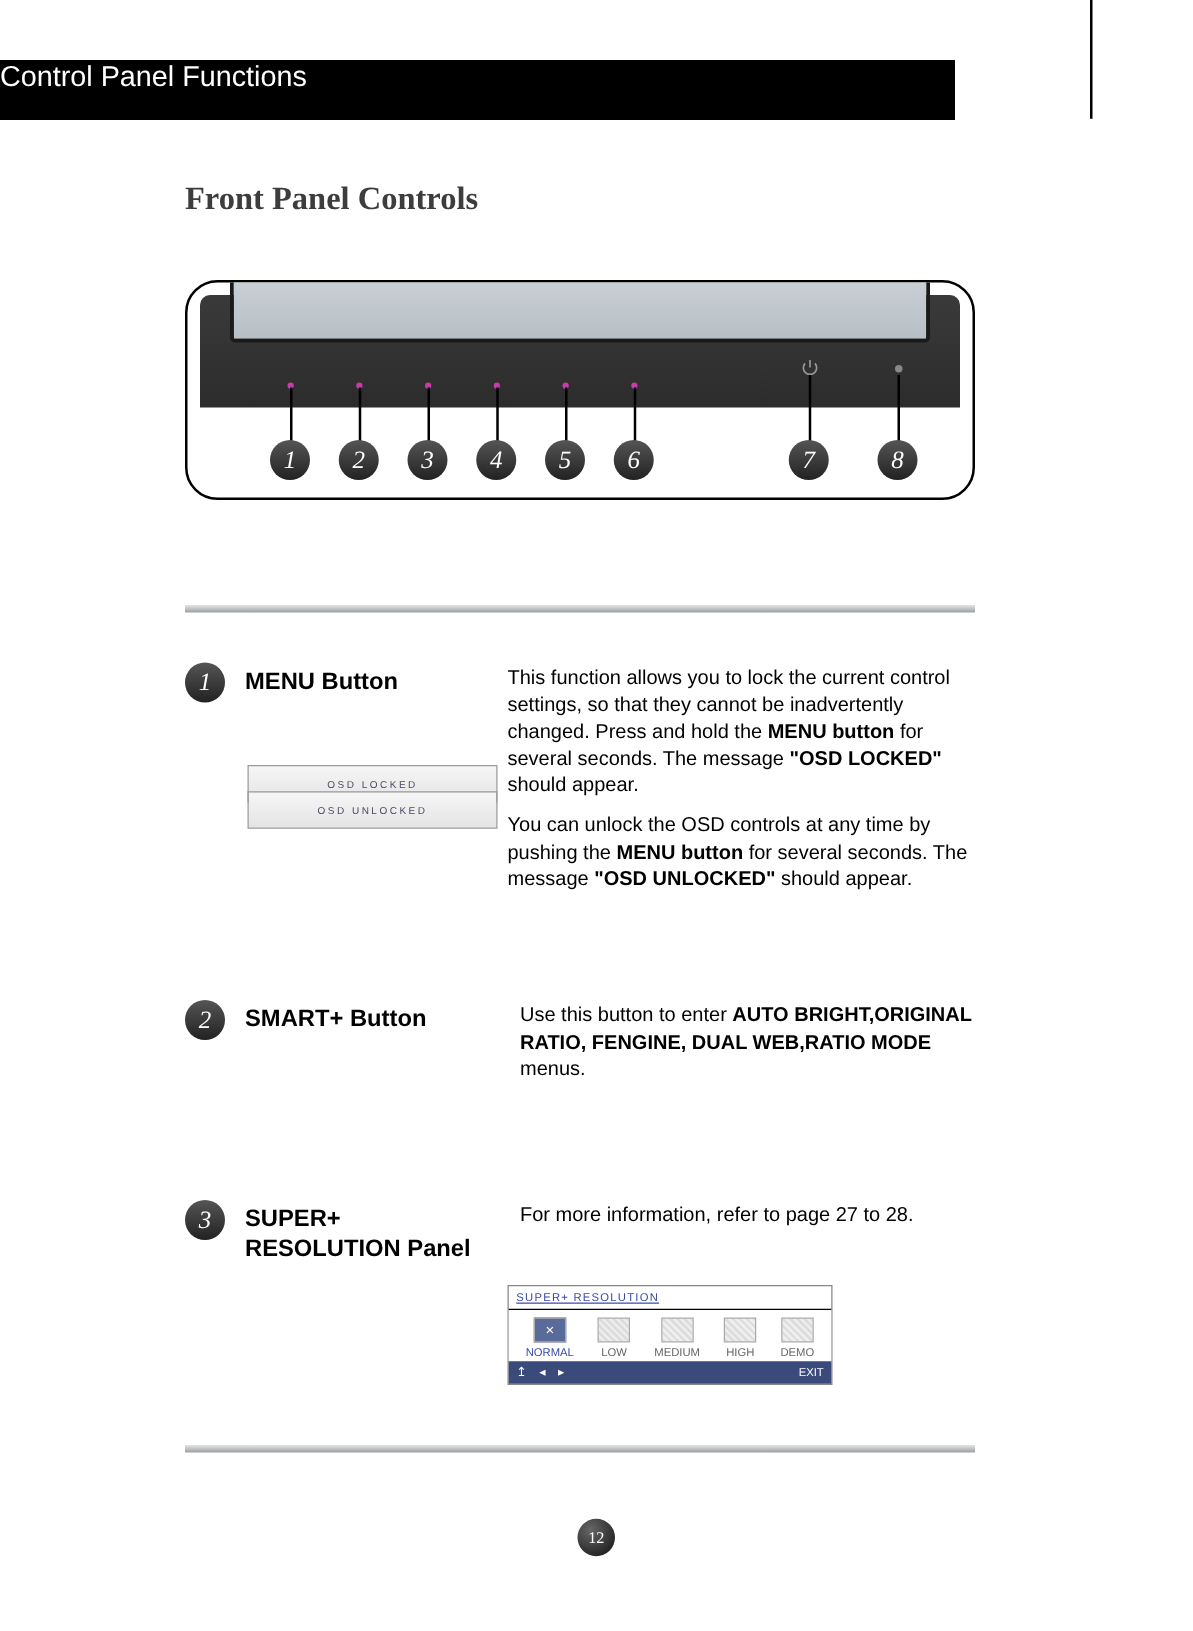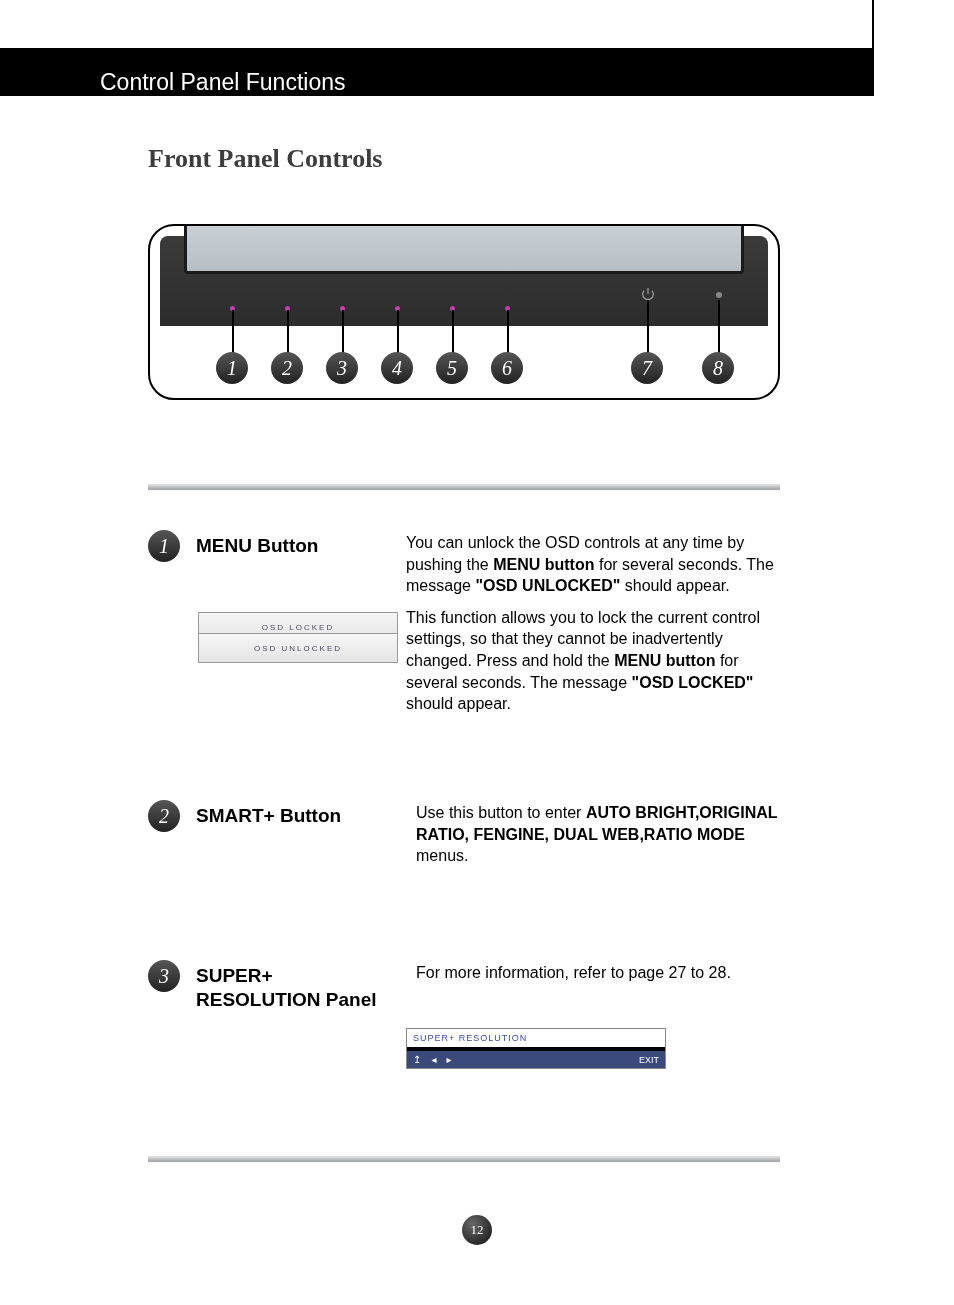--- a/index.html
+++ b/index.html
@@ -16,26 +16,25 @@
     right: 80px;
     top: 0;
     width: 2px;
     height: 95px;
     background: #000;
   }
   .header-bar {
     position: absolute;
     left: 0;
     top: 48px;
-    width: 874px;
+    width: 764px;
     height: 48px;
     background: #000;
     display: flex;
-    align-items: flex-end;
-    padding-left: 100px;
+    align-items: flex-start;
   }
   .header-bar span {
     color: #fff;
     font-size: 23px;
     font-weight: 300;
   }
   .subtitle {
     position: absolute;
     left: 148px;
     top: 144px;
@@ -194,22 +193,23 @@
     left: 406px;
     top: 1028px;
     width: 260px;
     border: 1px solid #888;
     font-size: 9px;
   }
   .sr-title {
     padding: 4px 6px;
     color: #3a4aa8;
     letter-spacing: 1px;
-    border-bottom: 4px solid #000000;
+    border-bottom: 1px solid #000000;
     font-size: 9px;
+    text-decoration: underline;
   }
   .sr-options {
     display: flex;
     justify-content: space-around;
     padding: 6px 4px 2px;
     background: #fff;
   }
   .sr-opt {
     display: flex;
     flex-direction: column;
@@ -318,24 +318,24 @@
   </div>
 </div>
 
 <div class="hr top"></div>
 
 <div class="item" style="top:530px">
   <div class="bullet">1</div>
   <div class="label">MENU Button</div>
   <div class="desc">
     <p>
-      <span>You can unlock the OSD controls at any time by pushing the </span><b>MENU button</b><span> for several seconds. The message </span><b>"OSD UNLOCKED"</b><span> should appear.</span>
+      <span>This function allows you to lock the current control settings, so that they cannot be inadvertently changed. Press and hold the </span><b>MENU button</b><span> for several seconds. The message </span><b>"OSD LOCKED"</b><span> should appear.</span>
     </p>
     <p>
-      <span>This function allows you to lock the current control settings, so that they cannot be inadvertently changed. Press and hold the </span><b>MENU button</b><span> for several seconds. The message </span><b>"OSD LOCKED"</b><span> should appear.</span>
+      <span>You can unlock the OSD controls at any time by pushing the </span><b>MENU button</b><span> for several seconds. The message </span><b>"OSD UNLOCKED"</b><span> should appear.</span>
     </p>
   </div>
 </div>
 <div class="osd-box" style="left:198px; top:612px">OSD LOCKED</div>
 <div class="osd-box" style="left:198px; top:633px">OSD UNLOCKED</div>
 
 <div class="item" style="top:800px">
   <div class="bullet">2</div>
   <div class="label">SMART+ Button</div>
   <div class="desc" style="left:268px; width:364px">
@@ -348,20 +348,42 @@
 <div class="item" style="top:960px">
   <div class="bullet">3</div>
   <div class="label">SUPER+ RESOLUTION Panel</div>
   <div class="desc" style="left:268px; width:364px">
     <p>For more information, refer to page 27 to 28.</p>
   </div>
 </div>
 
 <div class="sr-widget">
   <div class="sr-title">SUPER+  RESOLUTION</div>
+  <div class="sr-options">
+    <div class="sr-opt sel">
+      <div class="sr-swatch"></div>
+      <span>NORMAL</span>
+    </div>
+    <div class="sr-opt">
+      <div class="sr-swatch"></div>
+      <span>LOW</span>
+    </div>
+    <div class="sr-opt">
+      <div class="sr-swatch"></div>
+      <span>MEDIUM</span>
+    </div>
+    <div class="sr-opt">
+      <div class="sr-swatch"></div>
+      <span>HIGH</span>
+    </div>
+    <div class="sr-opt">
+      <div class="sr-swatch"></div>
+      <span>DEMO</span>
+    </div>
+  </div>
   <div class="sr-footer">
     <span class="sr-arrow">↥</span>
     <span class="sr-arrow">◂</span>
     <span class="sr-arrow">▸</span>
     <span class="spacer"></span>
     <span>EXIT</span>
   </div>
 </div>
 
 <div class="hr bottom"></div>

